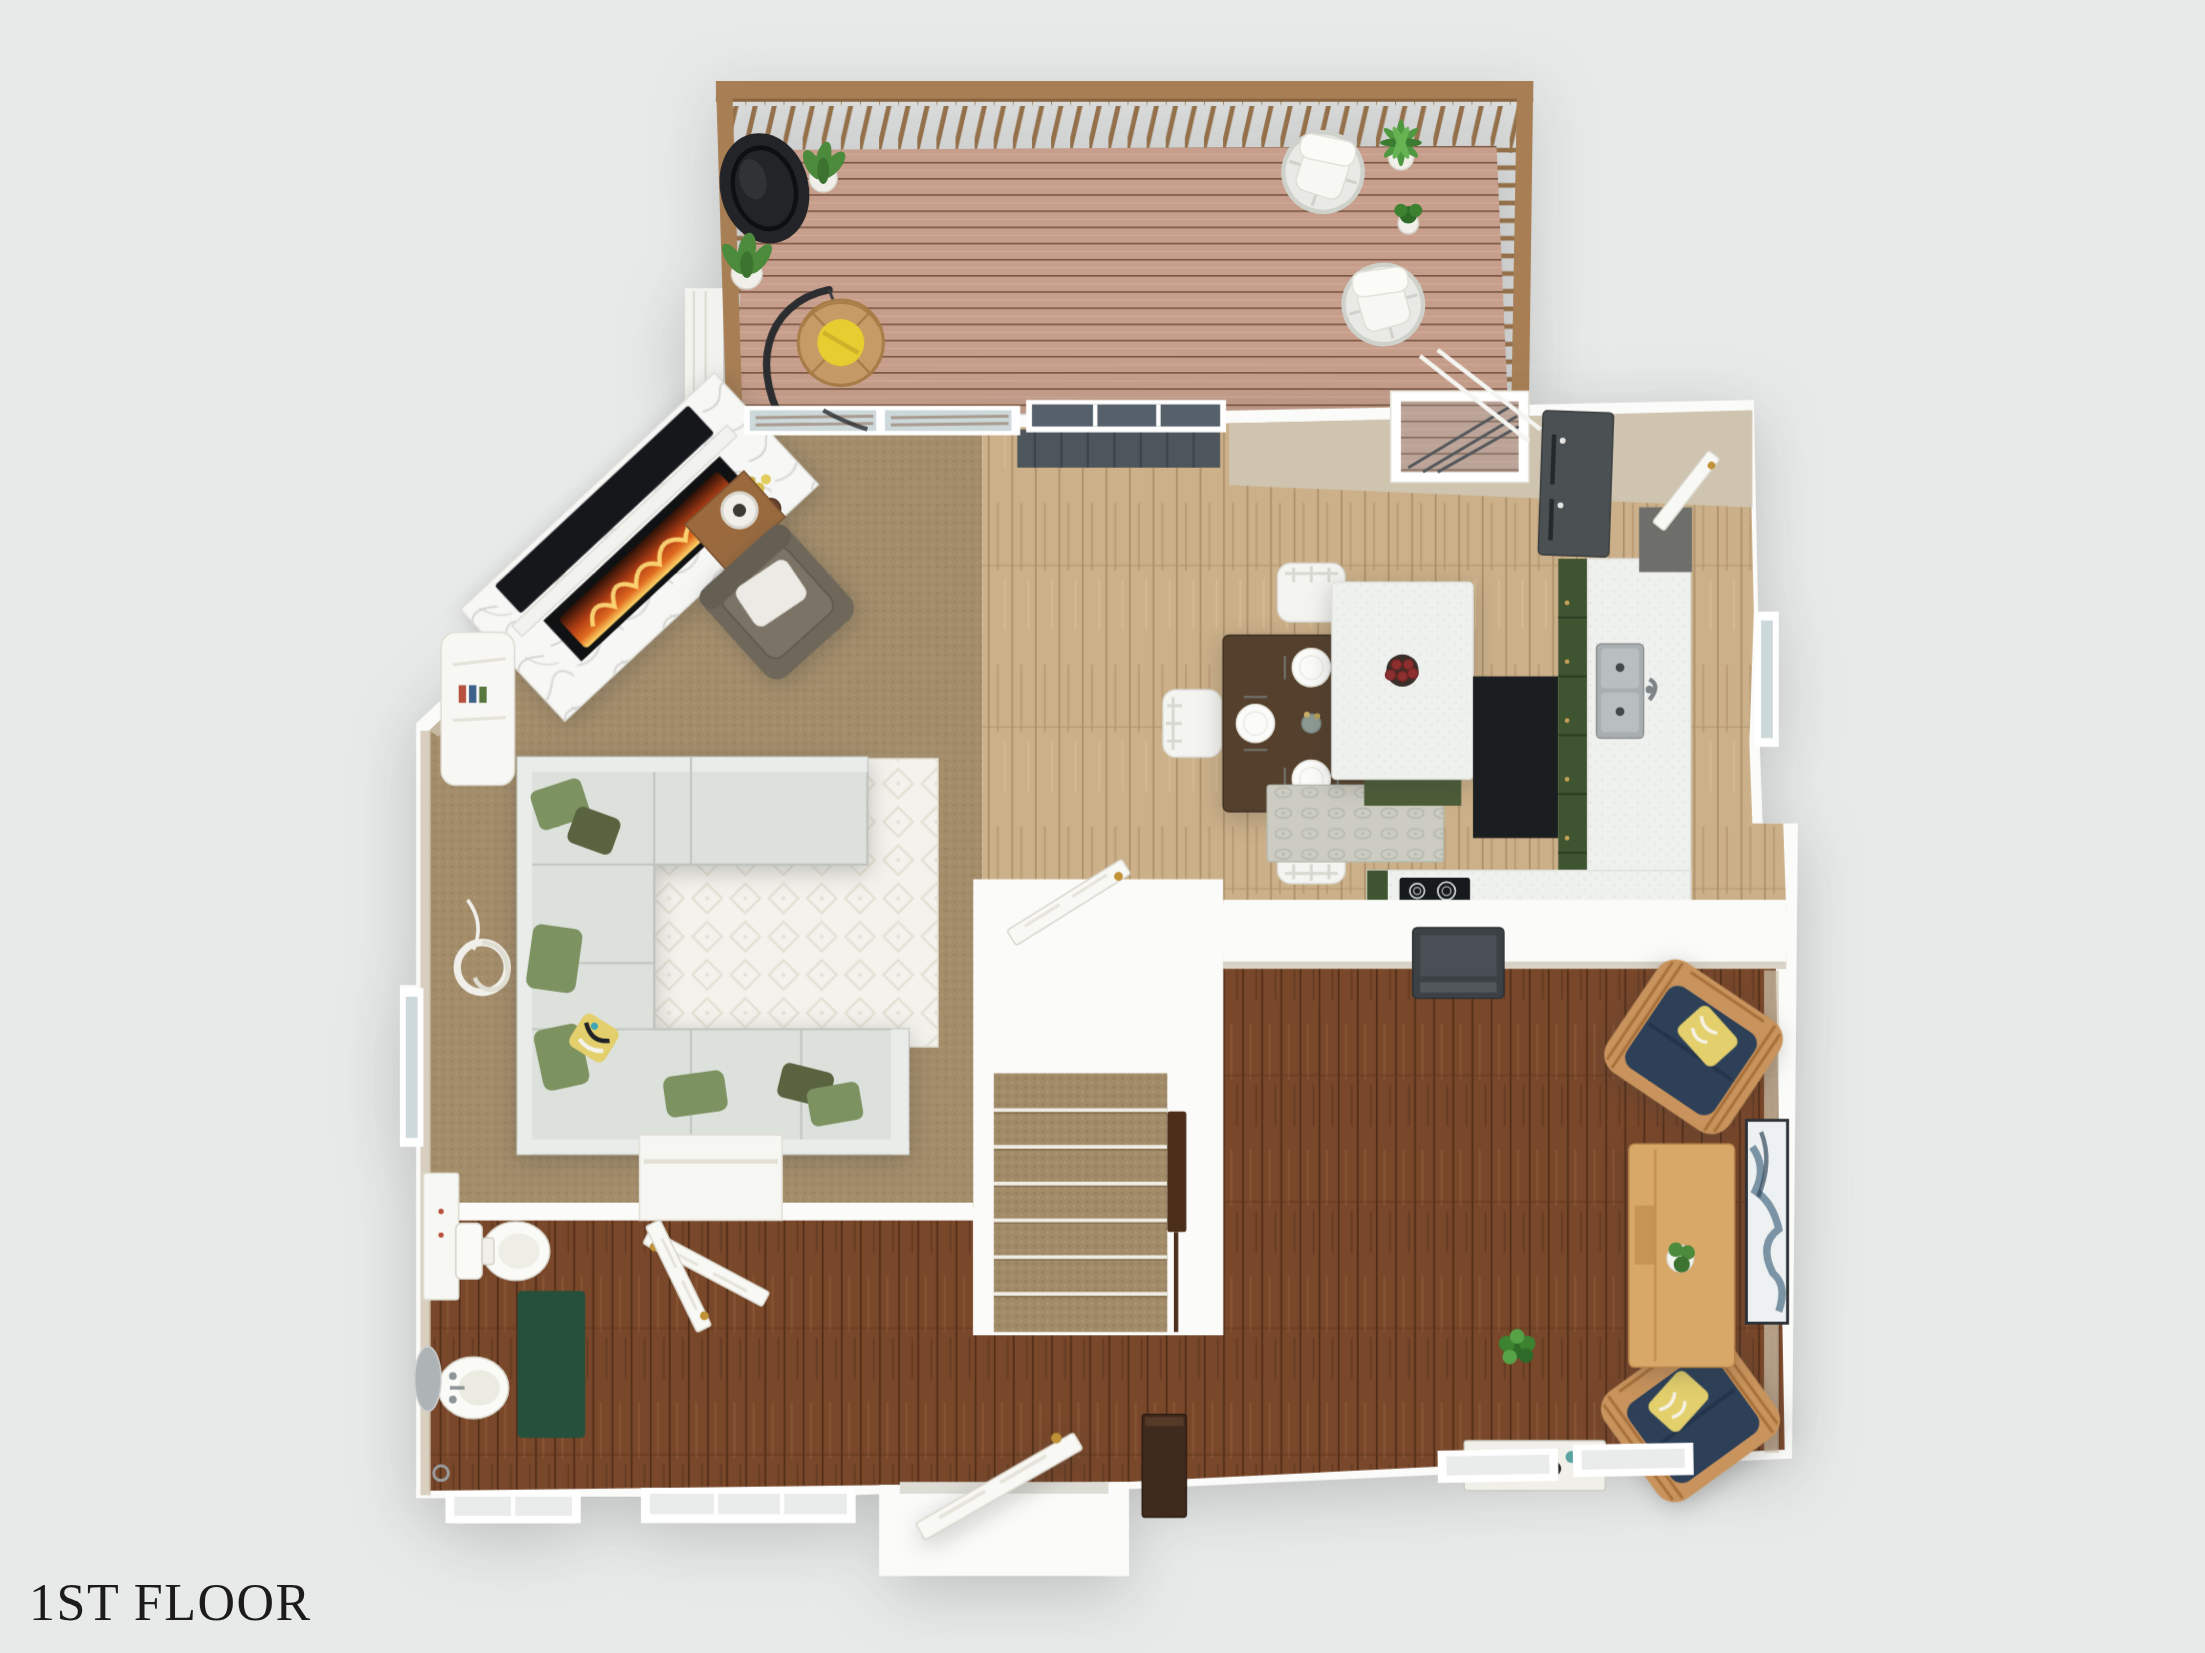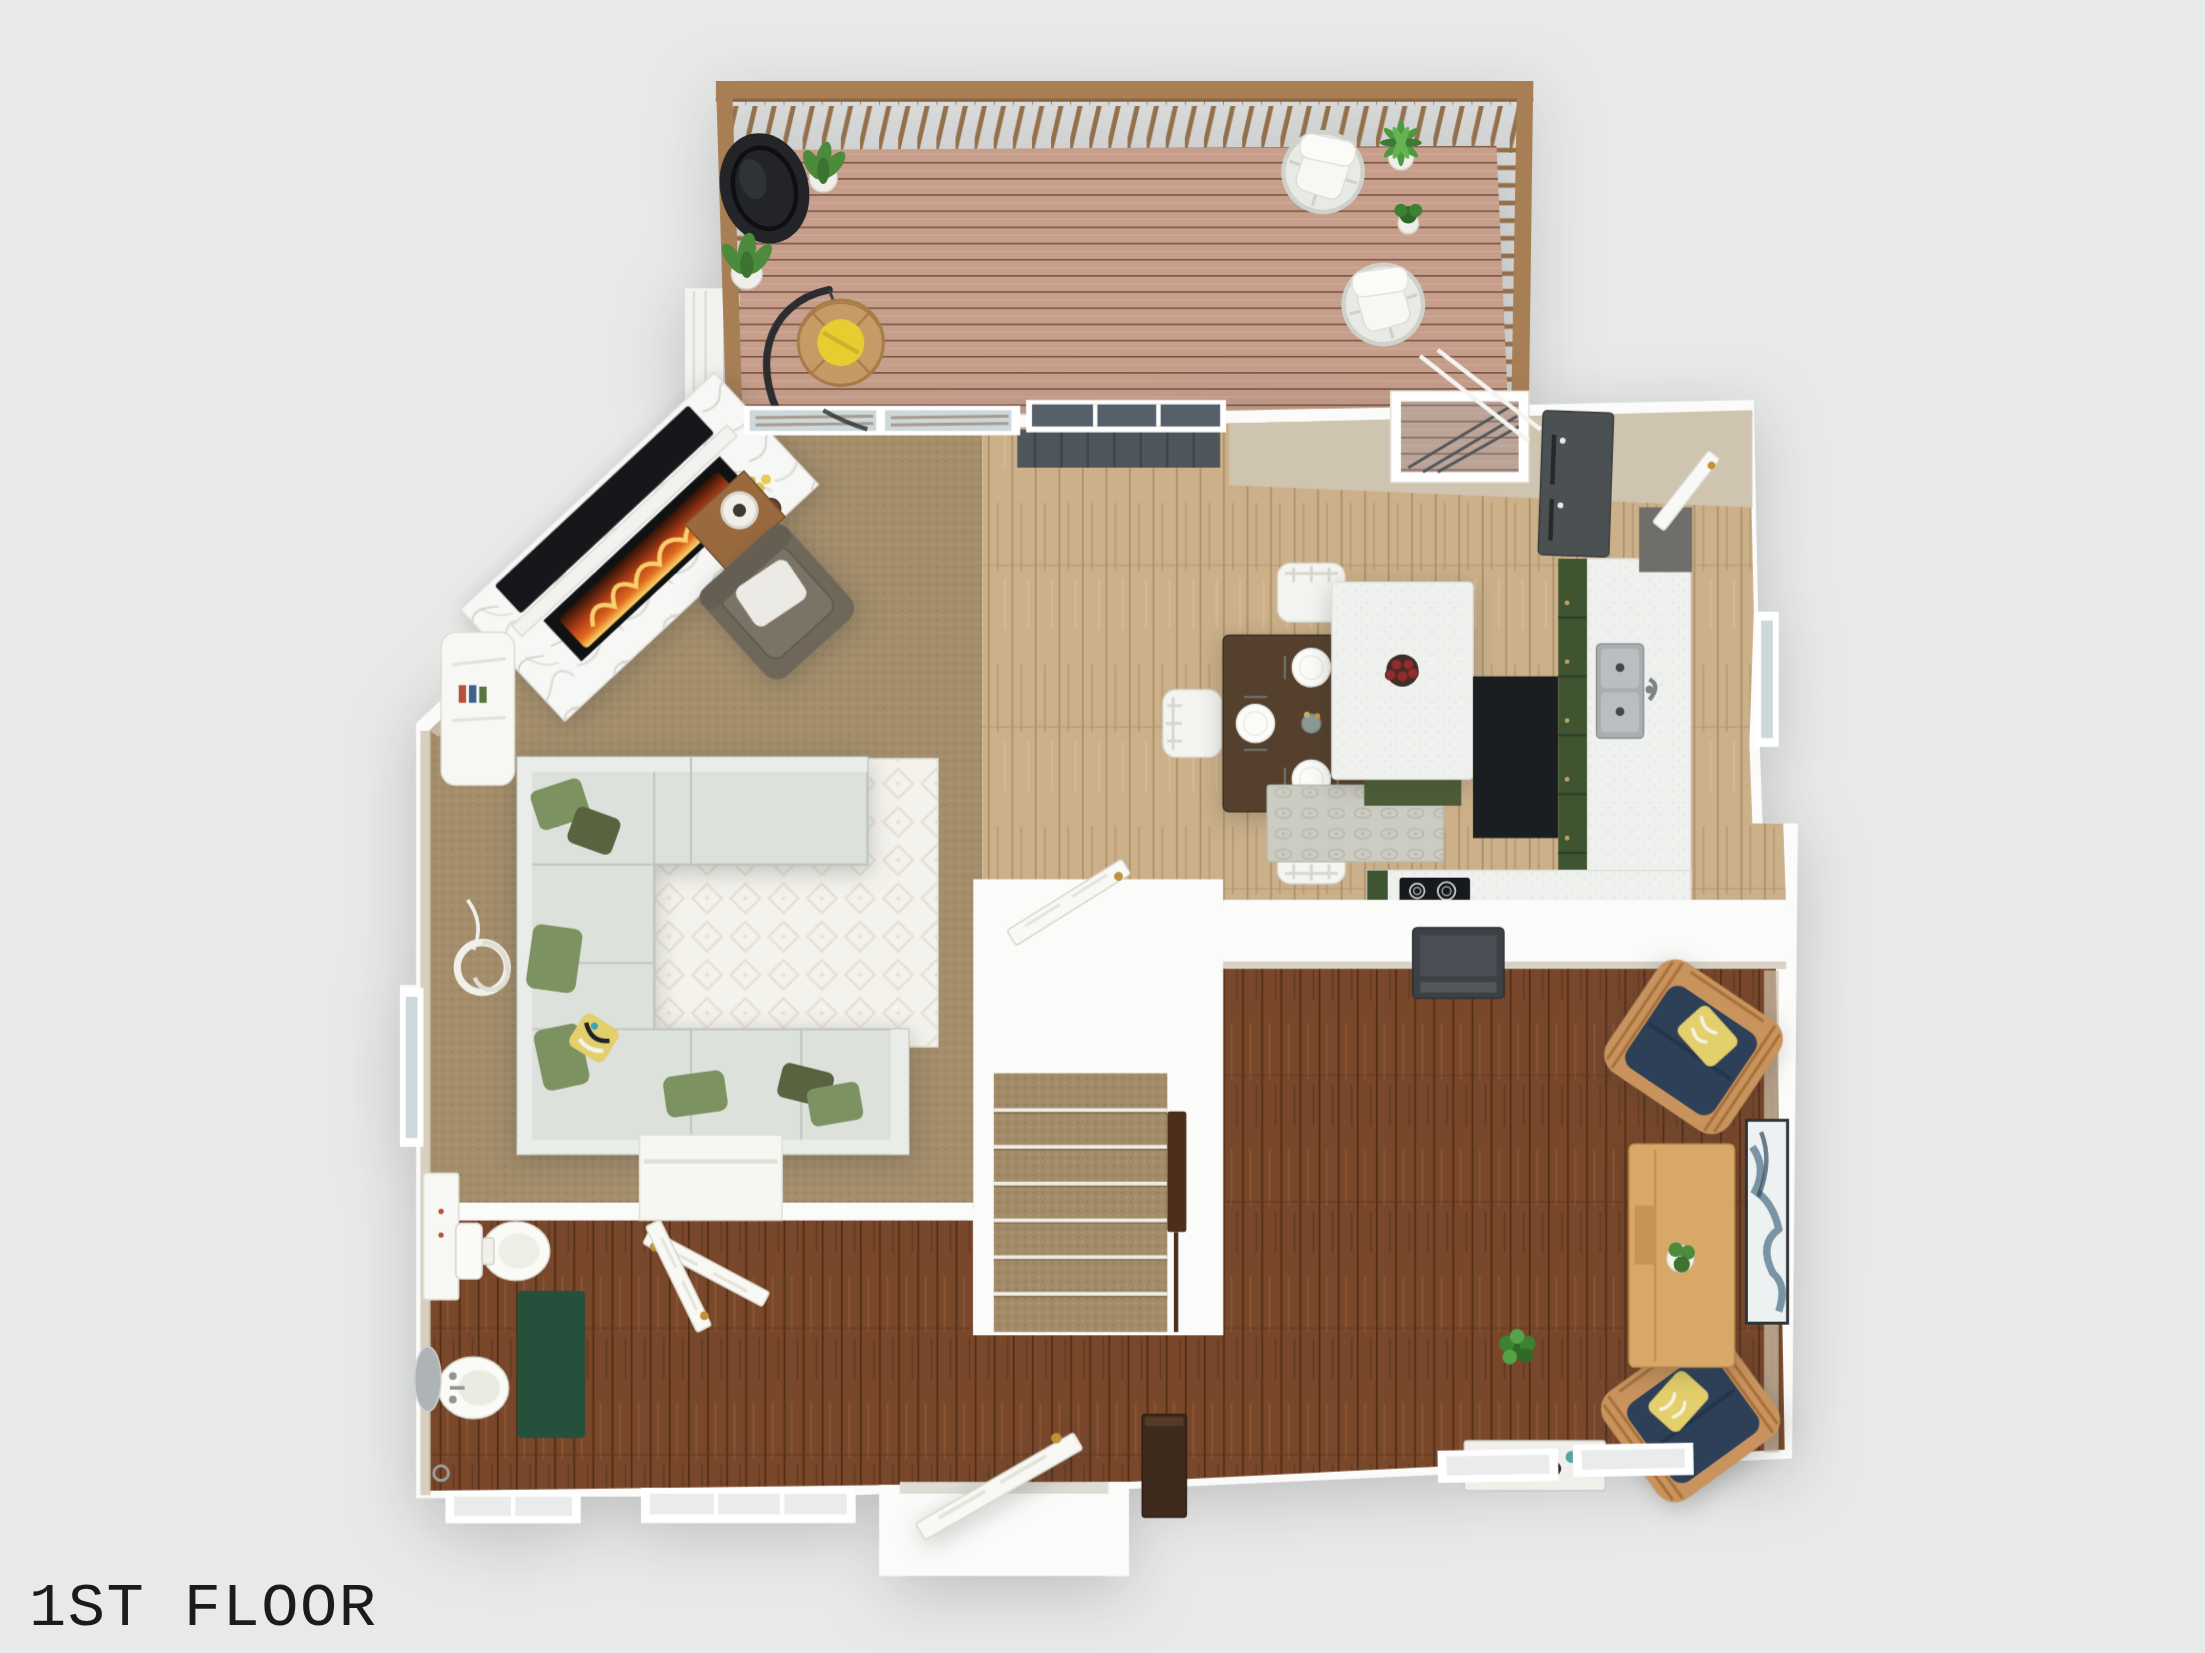--- a/index.html
+++ b/index.html
@@ -17,22 +17,22 @@
   }
   html,body{margin:0;padding:0;}
   body{
     width:2205px;height:1654px;position:relative;overflow:hidden;
     background:var(--background);
     font-family:"Liberation Sans", sans-serif;
   }
   #plan-svg{position:absolute;left:0;top:0;}
   .floor-label{
     position:absolute;left:29px;top:1573px;
-    font-size:62px;letter-spacing:1.5px;color:var(--text_dark);
-    font-family:Liberation Mono, monospace;
+    font-size:52px;letter-spacing:1.5px;color:var(--text_dark);
+    font-family:Liberation Serif, serif;
     text-align:center;
   }
   .shadowed{filter:drop-shadow(0 10px 22px rgba(60,60,60,.25));}
   .soft-shadow{filter:drop-shadow(0 4px 8px rgba(60,60,60,.28));}
 </style>
 </head>
 <body>
 
 <svg id="plan-svg" width="2205" height="1654" viewBox="0 0 1500 1125" xmlns="http://www.w3.org/2000/svg">
   <defs>

